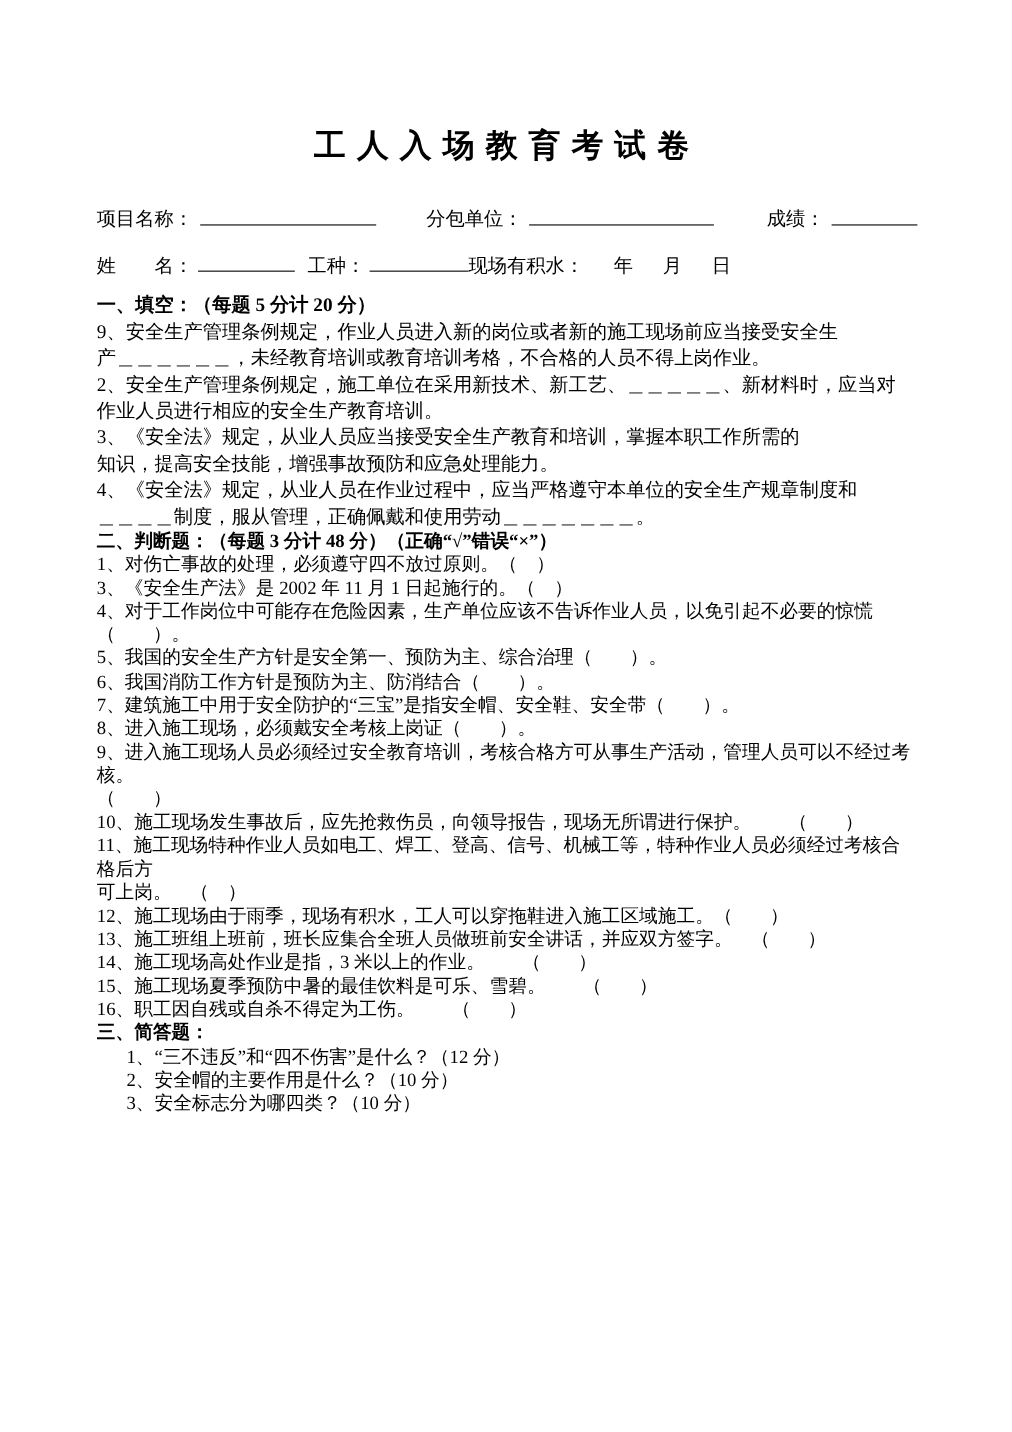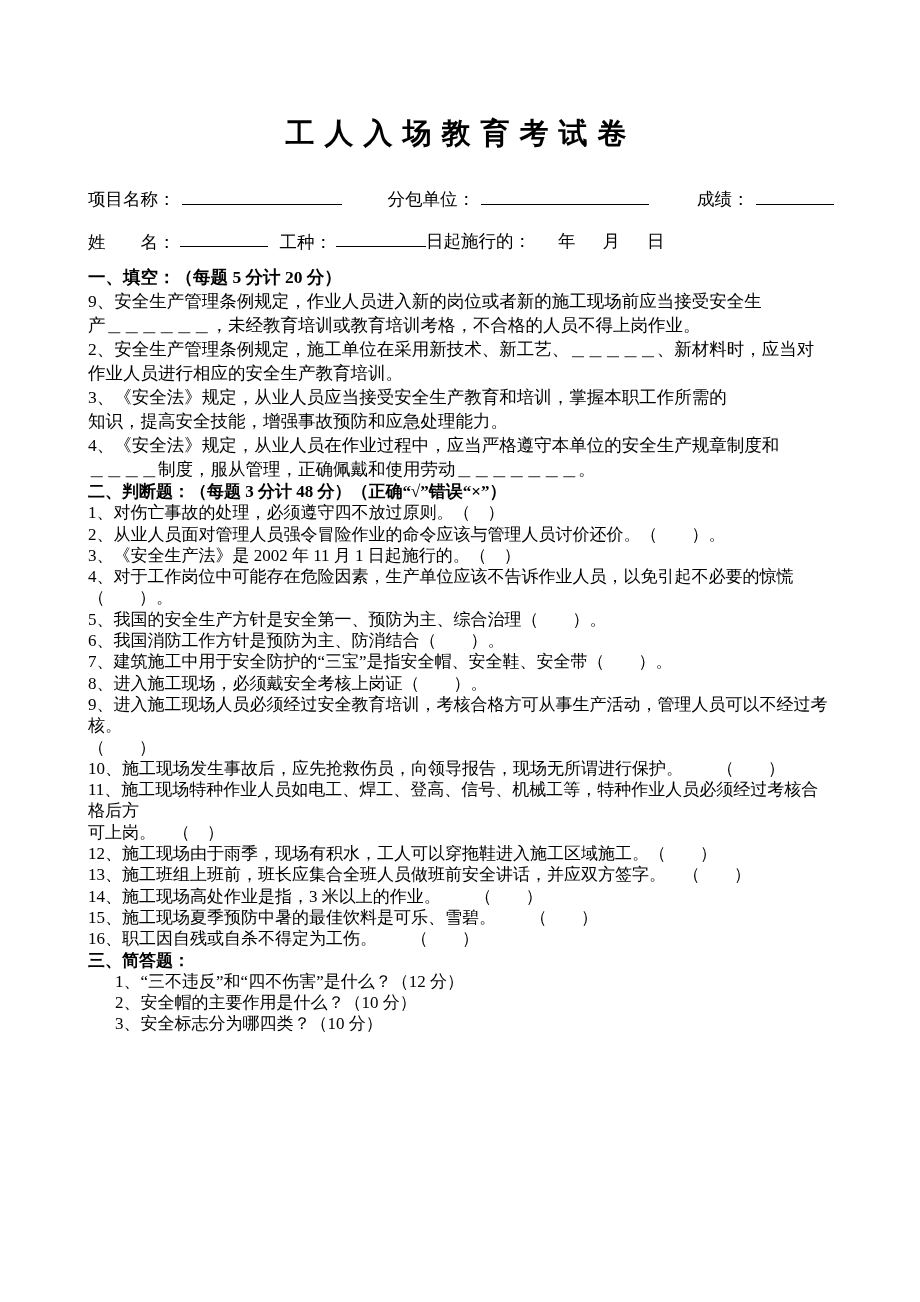--- a/index.html
+++ b/index.html
@@ -77,40 +77,39 @@
   <div class="hrow hrow2">
     <span class="left">
       <span class="field">
         <span>姓　　名：</span><span class="blank b-name"></span>
       </span>
       <span class="field trade-field">
         <span>工种：</span><span class="blank b-trade"></span>
       </span>
     </span>
     <span class="date-group">
-      <span>日起施行的：</span><span class="unit">年</span><span class="unit">月</span><span class="unit">日</span>
+      <span>现场有积水：</span><span class="unit">年</span><span class="unit">月</span><span class="unit">日</span>
     </span>
   </div>
 
   <div id="content" class="content">
       <div class="sec sec-fill-in">
         <div class="line heading">一、填空：（每题 5 分计 20 分）</div>
         <div class="line">9、安全生产管理条例规定，作业人员进入新的岗位或者新的施工现场前应当接受安全生</div>
         <div class="line">产＿＿＿＿＿＿，未经教育培训或教育培训考格，不合格的人员不得上岗作业。</div>
         <div class="line">2、安全生产管理条例规定，施工单位在采用新技术、新工艺、＿＿＿＿＿、新材料时，应当对</div>
         <div class="line">作业人员进行相应的安全生产教育培训。</div>
         <div class="line">3、《安全法》规定，从业人员应当接受安全生产教育和培训，掌握本职工作所需的</div>
         <div class="line">知识，提高安全技能，增强事故预防和应急处理能力。</div>
         <div class="line">4、《安全法》规定，从业人员在作业过程中，应当严格遵守本单位的安全生产规章制度和</div>
         <div class="line">＿＿＿＿制度，服从管理，正确佩戴和使用劳动＿＿＿＿＿＿＿。</div>
       </div>
       <div class="sec sec-true-false">
         <div class="line heading">二、判断题：（每题 3 分计 48 分）（正确“√”错误“×”）</div>
         <div class="line">1、对伤亡事故的处理，必须遵守四不放过原则。（　）</div>
-        <div class="line">2、从业人员面对管理人员强令冒险作业的命令应该与管理人员讨价还价。（　　）。</div>
         <div class="line">3、《安全生产法》是 2002 年 11 月 1 日起施行的。（　）</div>
         <div class="line">4、对于工作岗位中可能存在危险因素，生产单位应该不告诉作业人员，以免引起不必要的惊慌（　　）。</div>
         <div class="line">5、我国的安全生产方针是安全第一、预防为主、综合治理（　　）。</div>
         <div class="line">6、我国消防工作方针是预防为主、防消结合（　　）。</div>
         <div class="line">7、建筑施工中用于安全防护的“三宝”是指安全帽、安全鞋、安全带（　　）。</div>
         <div class="line">8、进入施工现场，必须戴安全考核上岗证（　　）。</div>
         <div class="line">9、进入施工现场人员必须经过安全教育培训，考核合格方可从事生产活动，管理人员可以不经过考核。</div>
         <div class="line">（　　）</div>
         <div class="line">10、施工现场发生事故后，应先抢救伤员，向领导报告，现场无所谓进行保护。　　（　　）</div>
         <div class="line">11、施工现场特种作业人员如电工、焊工、登高、信号、机械工等，特种作业人员必须经过考核合格后方</div>

